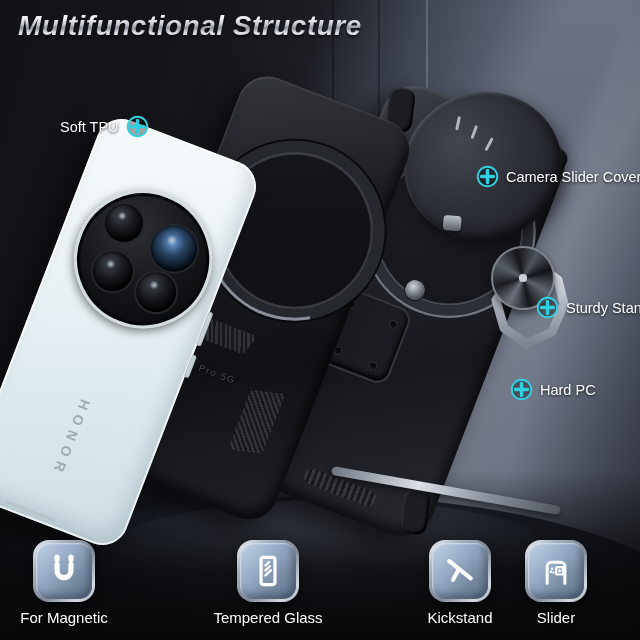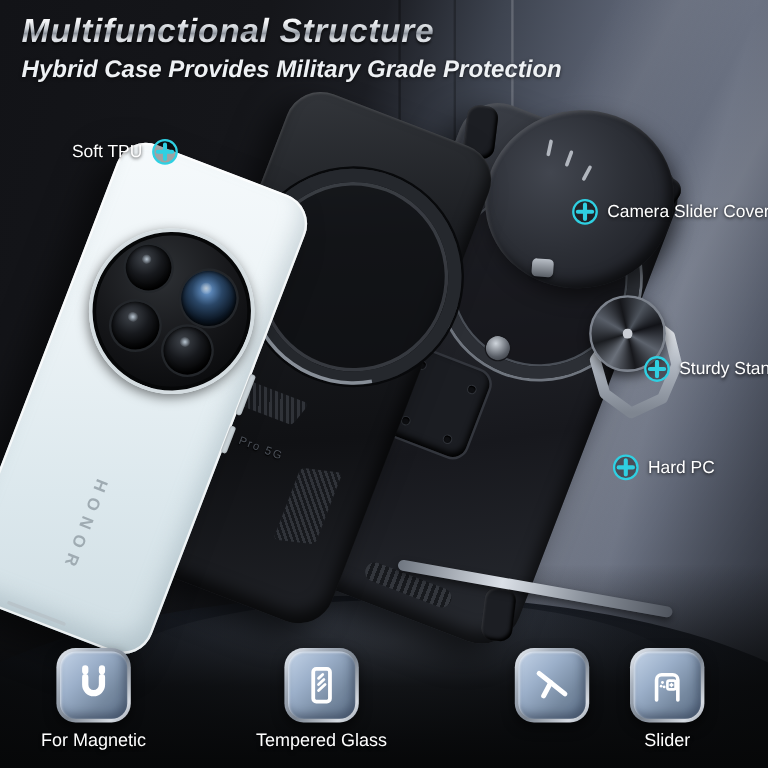--- a/index.html
+++ b/index.html
@@ -132,36 +132,35 @@
   .features{position:absolute;left:0;top:540px;width:640px;height:100px;z-index:40;}
   .feature{position:absolute;width:110px;text-align:center;}
   .fi-box{width:62px;height:62px;border-radius:16px;padding:3px;margin:0 auto;box-sizing:border-box;
     background:linear-gradient(135deg,#eef2f7 0%,#aab3bf 25%,#7b8490 55%,#d6dbe2 85%,#98a0aa 100%);
     box-shadow:0 4px 10px rgba(0,0,0,.5);}
   .fi-inner{width:100%;height:100%;border-radius:13px;display:flex;align-items:center;justify-content:center;box-sizing:border-box;
     background:linear-gradient(135deg,#c3d3e7 0%,#9cb0ca 35%,#75889f 70%,#5d7089 100%);
     box-shadow:inset 1px 1px 2px rgba(255,255,255,.6),inset -3px -4px 7px rgba(28,38,58,.4);}
   .fi-inner svg{width:38px;height:38px;display:block;}
   .feature-label{margin-top:7px;font-size:15px;color:#fff;text-shadow:0 1px 3px rgba(0,0,0,.85);}
-  .f0{left:23px;} .f1{left:120px;} .f2{left:213px;} .f3{left:309px;} .f4{left:405px;} .f5{left:501px;}
+  .f0{left:9px;} .f1{left:120px;} .f2{left:213px;} .f3{left:309px;} .f4{left:405px;} .f5{left:501px;}
 </style>
 </head>
 <body>
 
 <div class="canvas">
   <div class="light-overlay"></div>
   <div class="seam s1"></div>
   <div class="seam s2"></div>
   <div class="seam s3"></div>
   <div class="platform"></div>
   <div class="platform-rim"></div>
 
   <div class="header">
     <div class="title">Multifunctional Structure</div>
-    <div class="subtitle">Hybrid Case Provides Military Grade Protection</div>
   </div>
 
   <div class="phone">
     <div class="camera-module">
       <div class="lens l1"></div>
       <div class="lens l2"></div>
       <div class="lens l3"></div>
       <div class="lens l4"></div>
     </div>
     <div class="side-btn b1"></div>
@@ -280,20 +279,21 @@
 
     <div class="feature f4">
       <div class="fi-box">
           <div class="fi-inner">
         <svg viewBox="0 0 24 24" fill="none" stroke="#fff" stroke-linecap="round" stroke-linejoin="round">
           <path d="M5.2 5.8 L18.8 16.6" stroke-width="2.6"></path>
           <path d="M11.3 10.6 L7.6 17.6" stroke-width="2.6"></path>
         </svg>
       </div>
         </div>
+      <div class="feature-label">Kickstand</div>
     </div>
 
     <div class="feature f5">
       <div class="fi-box">
           <div class="fi-inner">
         <svg viewBox="0 0 24 24" fill="none" stroke="#fff" stroke-linecap="round" stroke-linejoin="round">
           <path d="M6.4 19.8 V9.2 c0 -1.5 1.2 -2.7 2.7 -2.7 h5.8 c1.5 0 2.7 1.2 2.7 2.7 V19.8" stroke-width="1.9"></path>
           <rect x="12.1" y="9.6" width="4.3" height="4.6" rx="1" stroke-width="1.4"></rect>
           <path d="M13.6 11.9 h1.3 M14.25 11.25 v1.3" stroke-width="1"></path>
           <circle cx="9.5" cy="10.6" r="0.75" fill="#fff" stroke="none"></circle>

